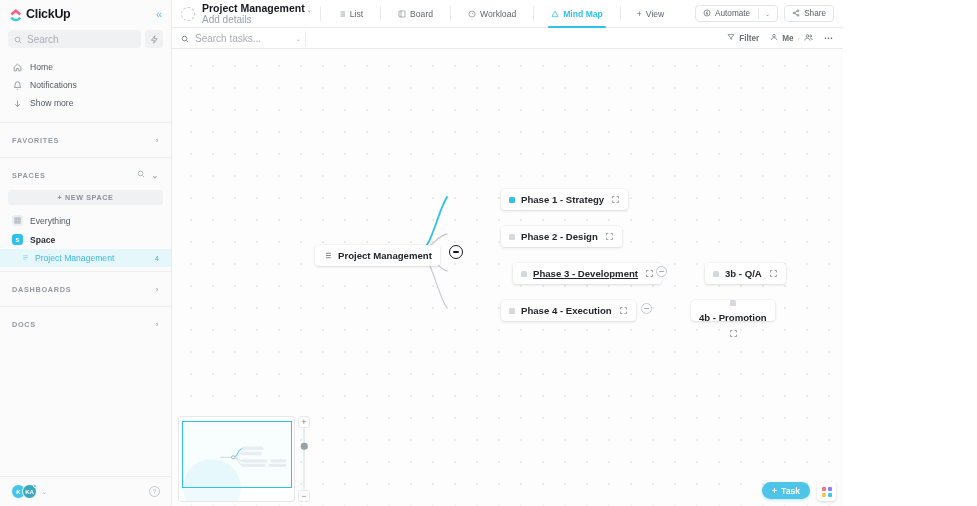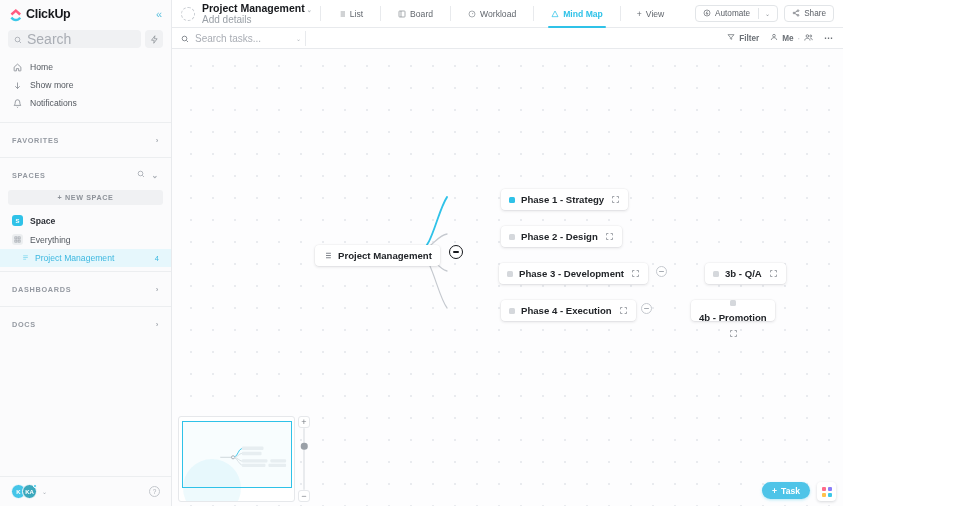--- a/index.html
+++ b/index.html
@@ -28,21 +28,21 @@
   .logo { display: flex; align-items: center; gap: 4px; }
   .logo-mark { width: 13px; height: 13px; position: relative; }
   .logo-text { font-size: 12.5px; font-weight: bold; color: #16181c; letter-spacing: -0.3px; }
   .collapse-ic { color: #5bc0de; font-size: 11px; cursor: pointer; line-height: 1; }
 
   .sb-search-row { display: flex; align-items: center; gap: 4px; padding: 2px 8px 6px 8px; }
   .sb-search {
     flex: 1; height: 18px; background: #f0f1f3; border-radius: 4px;
     display: flex; align-items: center; gap: 5px; padding: 0 6px;
   }
-  .sb-search .ph { font-size: 14px; color: #a9adb4; }
+  .sb-search .ph { font-size: 10px; color: #a9adb4; }
   .sb-bolt {
     width: 18px; height: 18px; background: #f0f1f3; border-radius: 4px;
     display: flex; align-items: center; justify-content: center;
     color: #8b9096; font-size: 10px;
   }
 
   .sb-nav { padding: 4px 0 6px 0; }
   .sb-row {
     height: 18px; display: flex; align-items: center; gap: 8px;
     padding: 0 12px; font-size: 8.6px; color: #53585f; cursor: pointer;
@@ -289,34 +289,34 @@
         <span class="sb-ic">
           <svg width="9" height="9" viewBox="0 0 24 24" fill="none" stroke="#7c8189" stroke-width="2">
             <path d="M3 11 12 3l9 8v9a1 1 0 0 1-1 1h-5v-6H9v6H4a1 1 0 0 1-1-1z"></path>
           </svg>
         </span>
         <span>Home</span>
       </div>
       <div class="sb-row">
         <span class="sb-ic">
           <svg width="9" height="9" viewBox="0 0 24 24" fill="none" stroke="#7c8189" stroke-width="2">
-            <path d="M12 4v16"></path>
-              <path d="M6 14l6 6 6-6"></path>
-          </svg>
-        </span>
-        <span>Show more</span>
+            <path d="M18 8a6 6 0 1 0-12 0c0 7-3 9-3 9h18s-3-2-3-9"></path>
+              <path d="M13.7 21a2 2 0 0 1-3.4 0"></path>
+          </svg>
+        </span>
+        <span>Notifications</span>
       </div>
       <div class="sb-row">
         <span class="sb-ic">
           <svg width="9" height="9" viewBox="0 0 24 24" fill="none" stroke="#7c8189" stroke-width="2">
-            <path d="M18 8a6 6 0 1 0-12 0c0 7-3 9-3 9h18s-3-2-3-9"></path>
-              <path d="M13.7 21a2 2 0 0 1-3.4 0"></path>
-          </svg>
-        </span>
-        <span>Notifications</span>
+            <path d="M12 4v16"></path>
+              <path d="M6 14l6 6 6-6"></path>
+          </svg>
+        </span>
+        <span>Show more</span>
       </div>
     </nav>
 
     <div class="sb-sep"></div>
 
     <div class="sb-head">
       <span>FAVORITES</span>
       <span class="right">
           <span>›</span>
         </span>
@@ -331,38 +331,38 @@
           <svg width="8" height="8" viewBox="0 0 24 24" fill="none" stroke="#a8adb4" stroke-width="2.6">
             <circle cx="10.5" cy="10.5" r="7"></circle>
               <path d="M16 16l5 5"></path>
           </svg>
         </span>
         <span>⌄</span>
       </span>
     </div>
 
     <div class="new-space">+ NEW SPACE</div>
-
-    <div class="space-row">
-      <span class="sq-ic sq-s">S</span>
-      <span class="bold">Space</span>
-    </div>
 
     <div class="space-row">
       <span class="sq-ic">
         <svg width="7" height="7" viewBox="0 0 24 24" fill="none" stroke="#9aa0a7" stroke-width="2.4">
           <rect x="3" y="3" width="7" height="7"></rect>
             <rect x="14" y="3" width="7" height="7"></rect>
           <rect x="3" y="14" width="7" height="7"></rect>
             <rect x="14" y="14" width="7" height="7"></rect>
         </svg>
       </span>
       <span>Everything</span>
     </div>
 
+    <div class="space-row">
+      <span class="sq-ic sq-s">S</span>
+      <span class="bold">Space</span>
+    </div>
+
     <div class="list-row">
       <span class="lleft">
         <span>
           <svg width="7" height="7" viewBox="0 0 24 24" fill="none" stroke="#7fd7ee" stroke-width="2.6">
             <path d="M4 6h16M4 12h16M4 18h10"></path>
           </svg>
         </span>
         <span>Project Management</span>
       </span>
       <span class="cnt">4</span>
@@ -572,21 +572,21 @@
       <div class="node" style="left:329px; top:177px;">
         <span class="sqb"></span>
         <span>Phase 2 - Design</span>
         <span class="exp">
           <svg width="9" height="9" viewBox="0 0 24 24" fill="none" stroke="currentColor" stroke-width="2.1">
             <path d="M4 9V4h5M20 9V4h-5M4 15v5h5M20 15v5h-5"></path>
           </svg>
         </span>
       </div>
 
-      <div class="node" style="left:327px; top:214px;">
+      <div class="node" style="left:341px; top:214px;text-decoration:underline;">
         <span class="sqb"></span>
         <span>Phase 3 - Development</span>
         <span class="exp">
           <svg width="9" height="9" viewBox="0 0 24 24" fill="none" stroke="currentColor" stroke-width="2.1">
             <path d="M4 9V4h5M20 9V4h-5M4 15v5h5M20 15v5h-5"></path>
           </svg>
         </span>
       </div>
       <div class="mini-node" style="left:484px; top:217px;"></div>
       <div class="node" style="left:533px; top:214px;">

